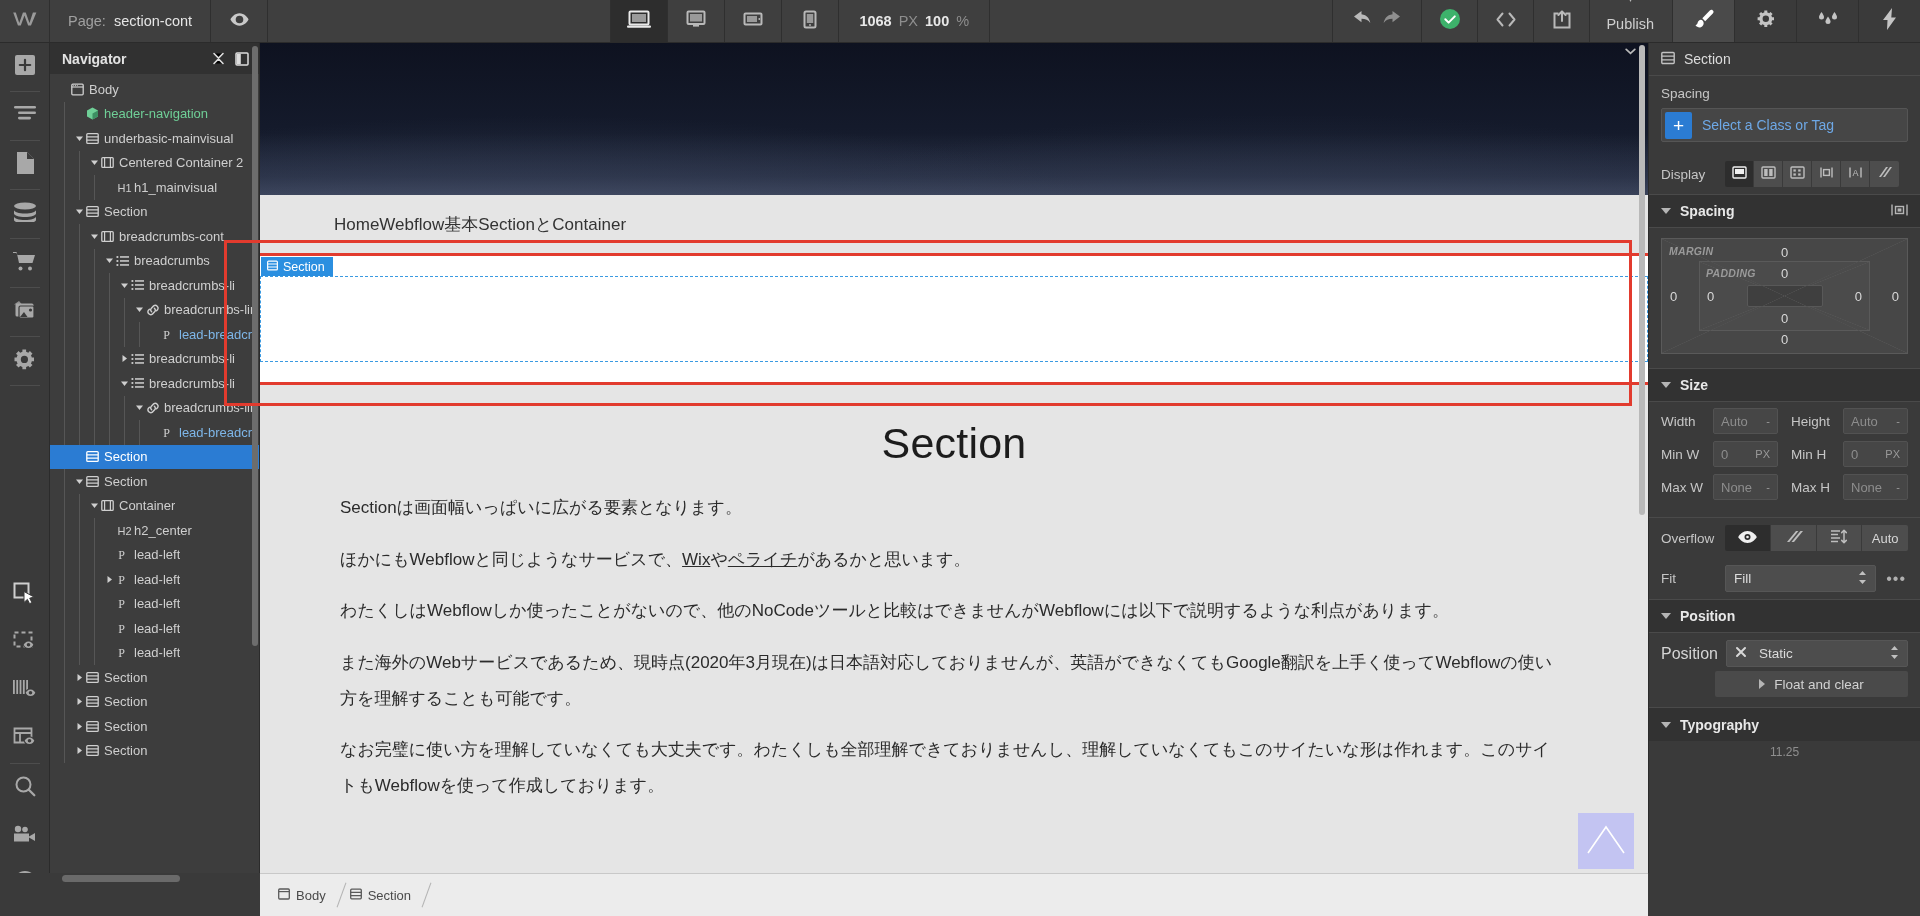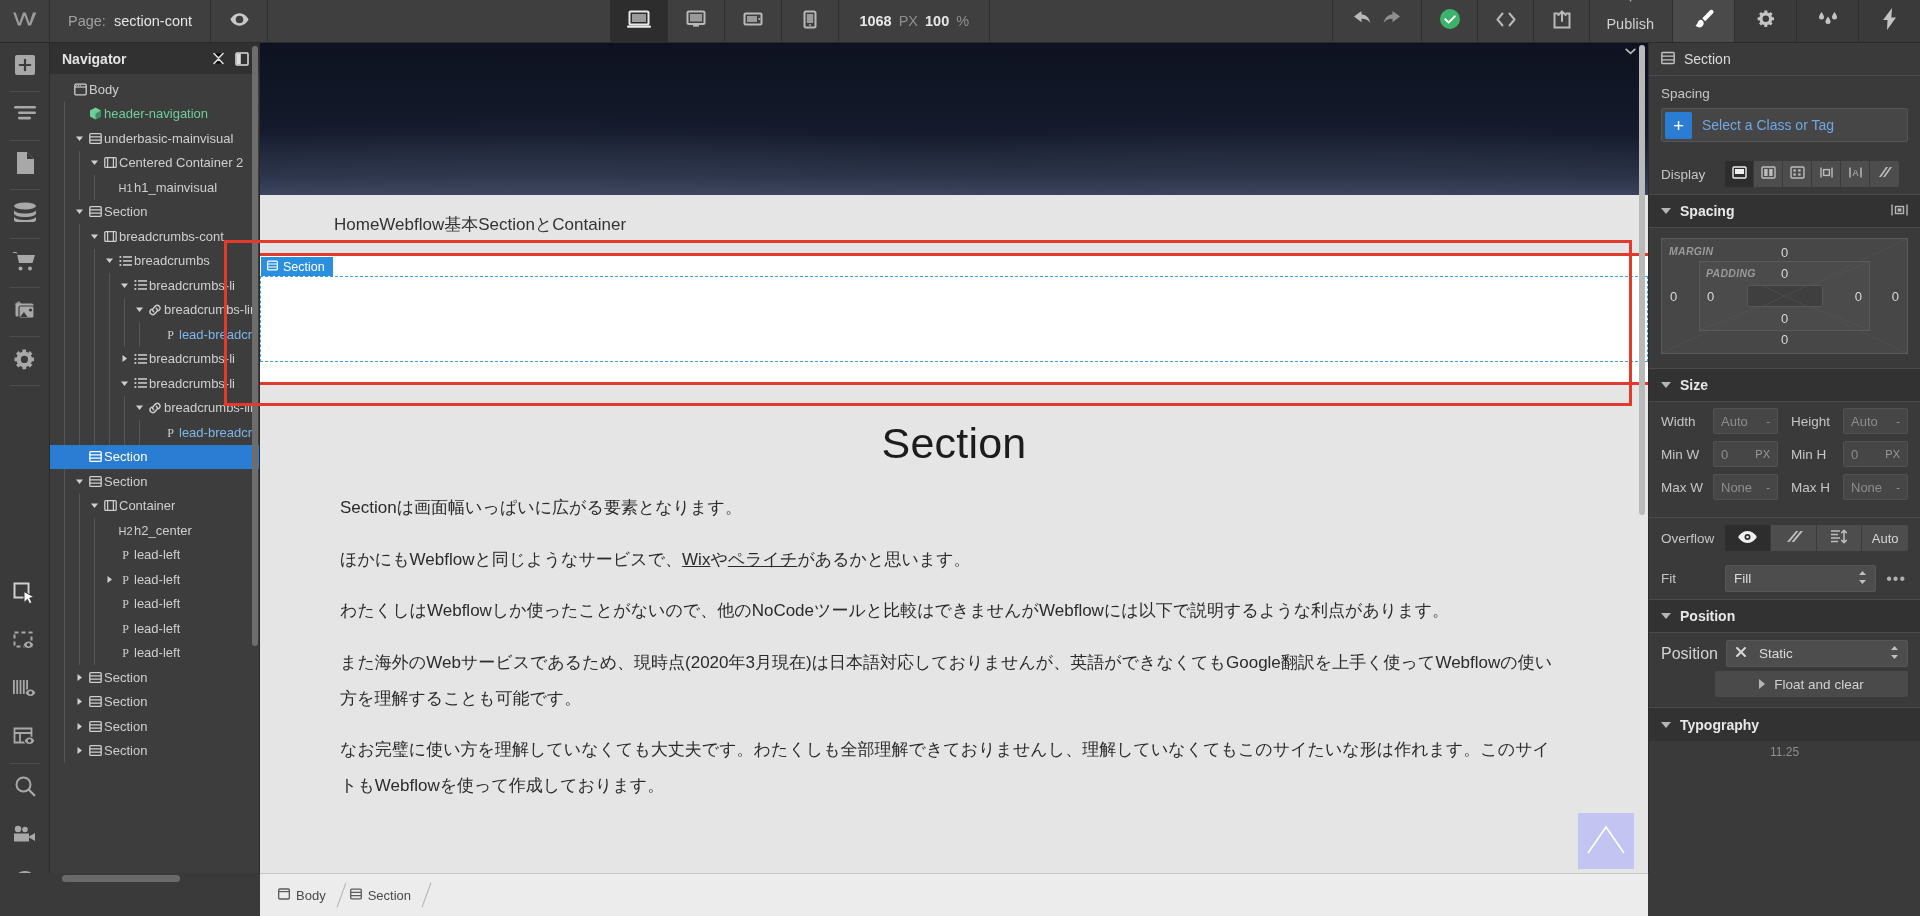--- a/index.html
+++ b/index.html
@@ -94,21 +94,21 @@
   .nav-tree { flex: 1 1 auto; overflow: hidden; padding-top: 3px; }
   .nrow {
     height: 24.5px; display: flex; align-items: center; font-size: 13px;
     color: #cfcfcf; white-space: nowrap; position: relative; padding-right: 4px;
   }
   .nrow.sel { background: #2b7cd3; color: #fff; }
   .nrow .caret {
     width: 13px; flex: 0 0 13px; display: flex; align-items: center; justify-content: center;
     font-size: 8px; color: #cfcfcf;
   }
-  .nrow .nico { width: 18px; flex: 0 0 18px; display: flex; align-items: center; justify-content: center; }
+  .nrow .nico { width: 18px; flex: 0 0 18px; display: flex; align-items: center; justify-content: flex-start; }
   .nrow .ntxt { overflow: hidden; text-overflow: clip; }
   .nrow .ntxt.green { color: #6fcf97; }
   .nrow .ntxt.blue { color: #7eb6e8; }
   .nrow svg { fill: #c9c9c9; }
   .nrow.sel svg { fill: #ffffff; }
   .vline { position: absolute; top: 0; bottom: 0; width: 1px; background: #565656; }
 
   
   .canvas-wrap {
     position: absolute; left: 260px; top: 43px; right: 272px; bottom: 43px;

